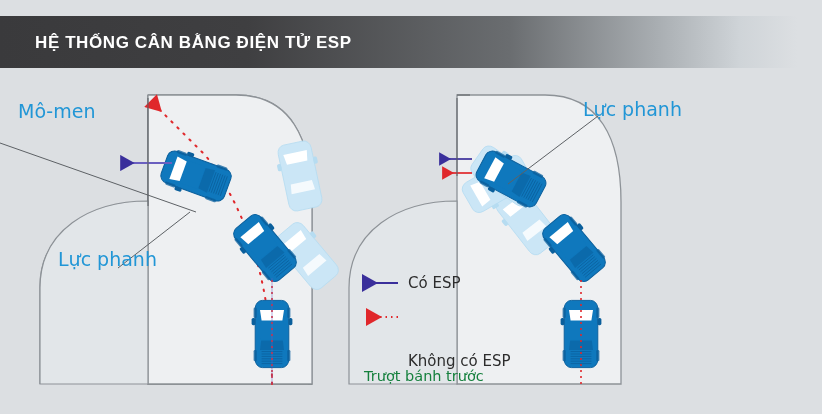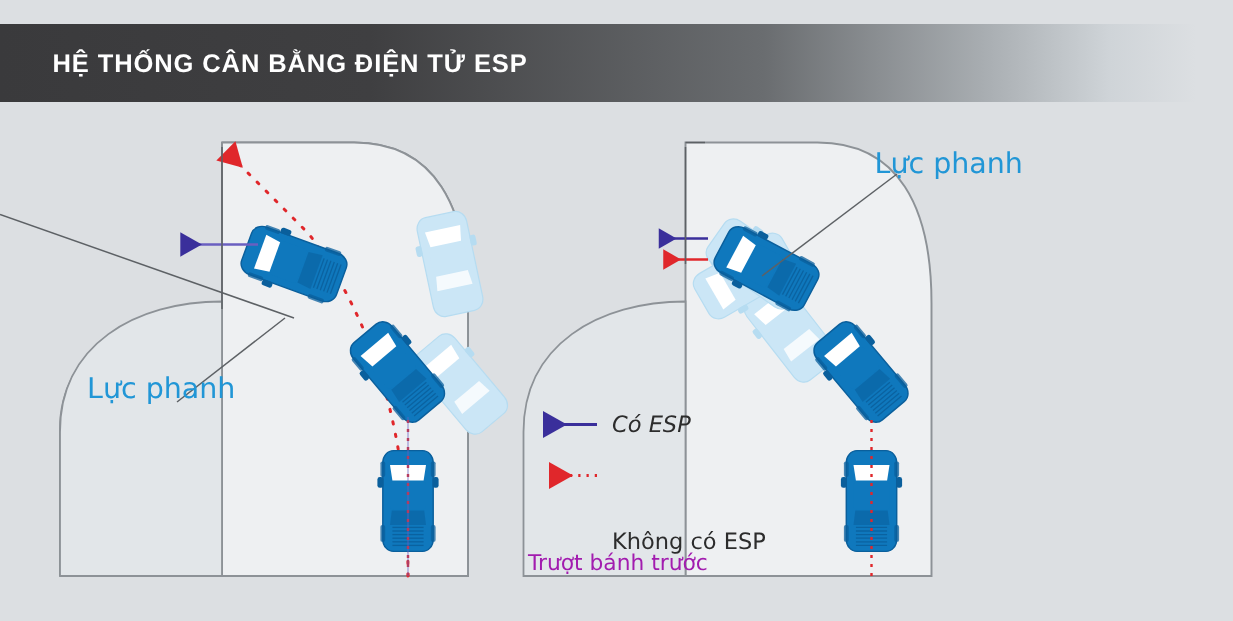--- a/index.html
+++ b/index.html
@@ -28,24 +28,25 @@
   .blue-label{
     position:absolute;
     color:#2196d6;
     font-size:19px;
     font-family:"DejaVu Sans", sans-serif;
     line-height:23px;
     white-space:nowrap;
   }
   .dark-label{
     position:absolute;
-    color:#a21caf;
+    color:#15803d;
     font-size:14.5px;
     font-family:"DejaVu Sans", sans-serif;
     white-space:nowrap;
+    margin-left:12px;
   }
   .esp-footer{
     position:absolute;left:22px;top:315px;
     color:#242424;
     font-size:19px;font-weight:bold;line-height:24px;
     letter-spacing:0.3px;
     font-family:"Liberation Sans", sans-serif;
     white-space:pre-line;
   }
   .legend-text{
@@ -211,25 +212,26 @@
 
     <g>
       <path d="M398,267 L364,267" fill="none" stroke="#3a2f9b" stroke-width="2" marker-end="url(#arrowPurple)"></path>
     </g>
     <g>
       <path d="M398,301 L368,301" fill="none" stroke="#e0272b" stroke-width="2" stroke-dasharray="1.5 4" marker-end="url(#arrowRed)"></path>
     </g>
   </svg>
 
   <div class="blue-label" style="left:18px;top:84px;">
+    <div>Mô-men</div>
   </div>
 
   <div class="blue-label" style="left:58px;top:232px;">Lực phanh</div>
 
   <div class="blue-label" style="left:583px;top:82px;">Lực phanh</div>
 
-  <div class="legend-text" style="left:408px;top:258px;font-style:italic;">Có ESP</div>
+  <div class="legend-text" style="left:408px;top:258px;">Có ESP</div>
   <div class="legend-text" style="left:408px;top:292px;margin-top:44px;">Không có ESP</div>
 
   <div class="dark-label" style="left:352px;top:352px;">Trượt bánh trước</div>
 
 
 </div>
 
 </body></html>

